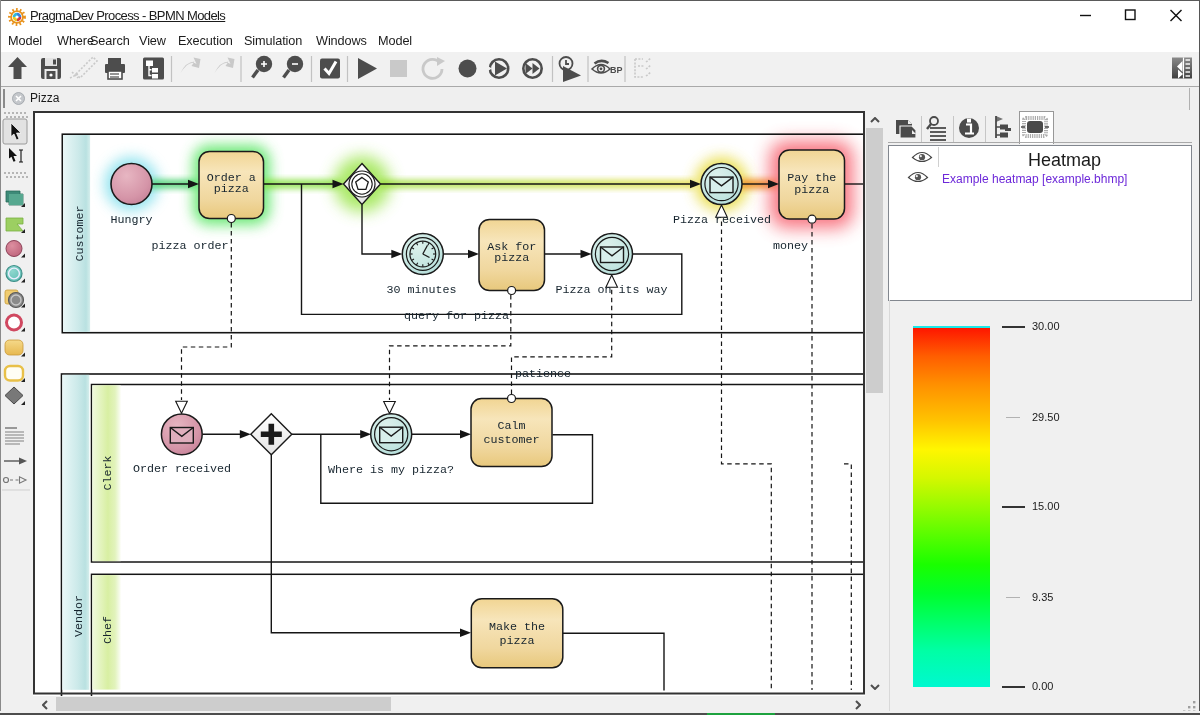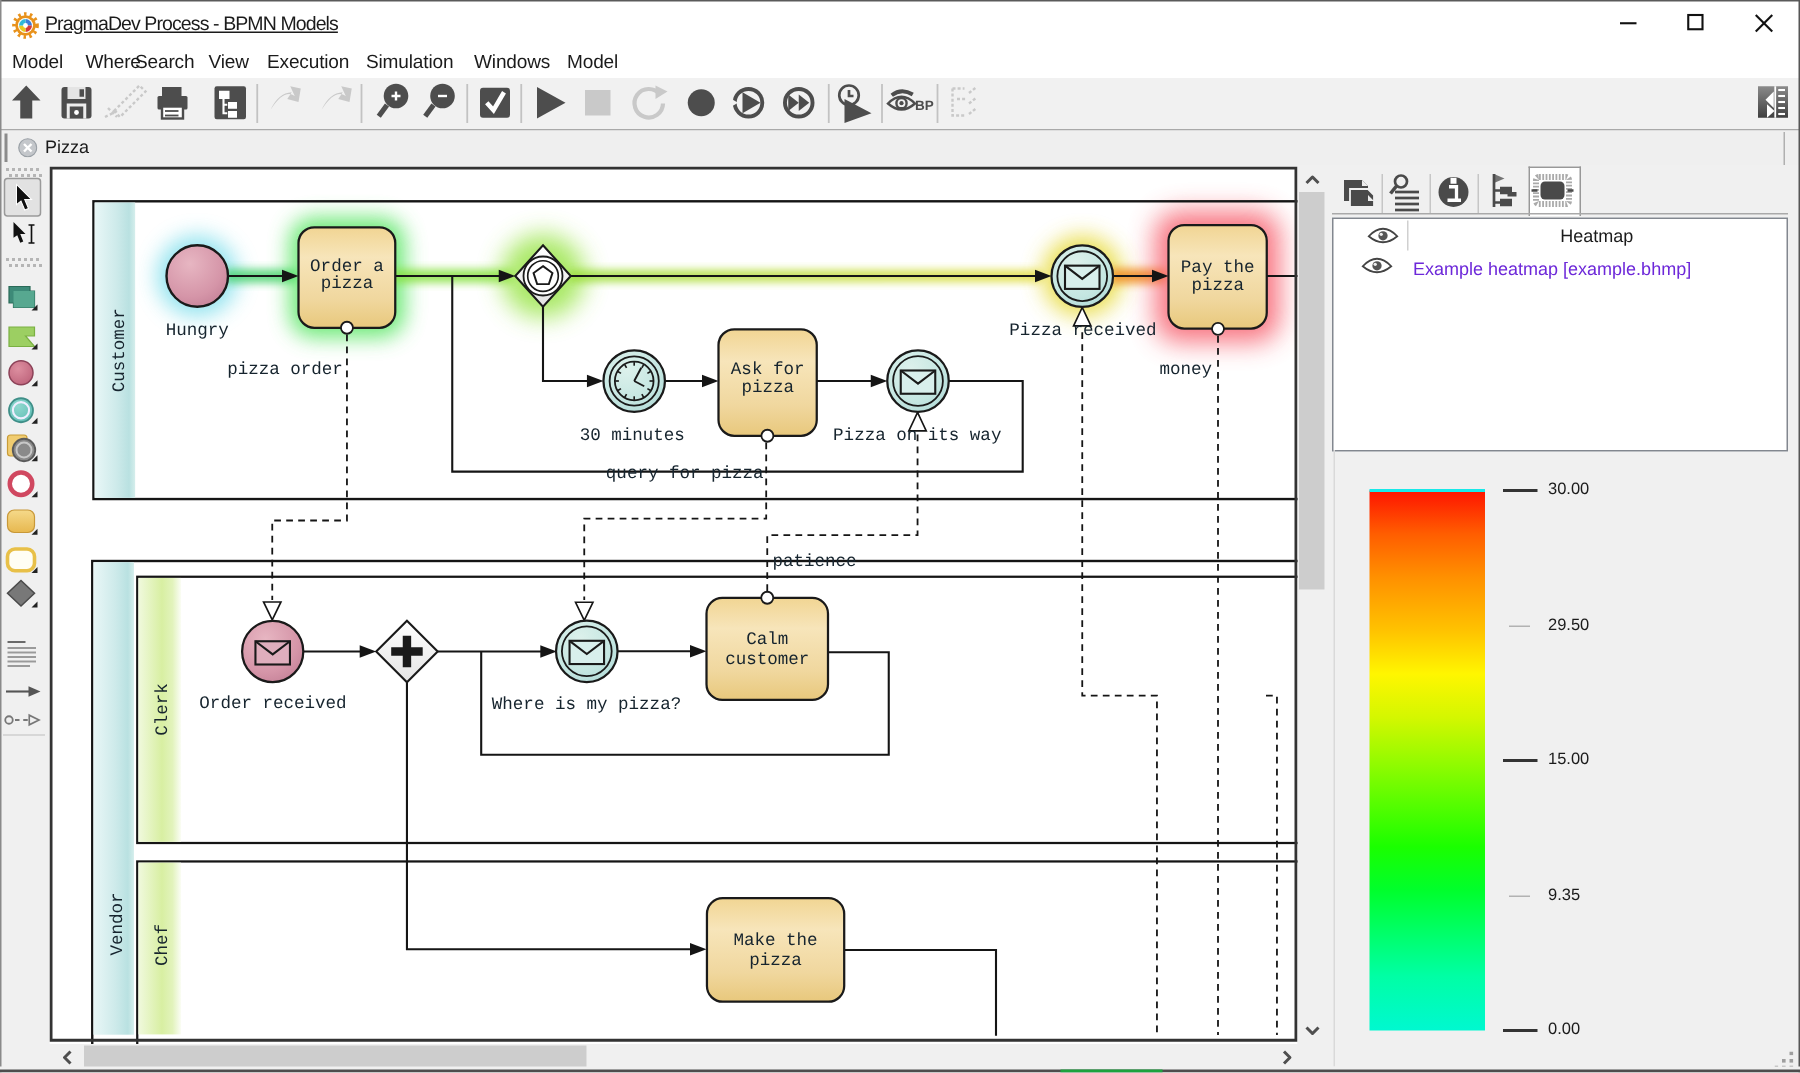--- a/index.html
+++ b/index.html
@@ -12,21 +12,21 @@
 #menubar span{position:absolute;top:4px;font-size:12.7px;letter-spacing:-0.1px;color:#1b1b1b;}
 #toolbar{left:0;top:52px;width:1200px;height:34px;background:#f1f1f1;border-bottom:1px solid #a9a9a9;}
 #tabbar{left:0;top:87px;width:1200px;height:23px;background:#efefef;}
 #tabtxt{left:30px;top:4px;font-size:12px;color:#1b1b1b;}
 #mainbg{left:0;top:110px;width:1200px;height:605px;background:#f0f0f0;}
 
 #rtabline{left:888px;top:142px;width:304px;height:1px;background:#a9a9a9;}
 #seltab{left:1019px;top:111px;width:33px;height:32px;background:#fff;border:1px solid #989898;border-bottom:none;}
 #tree{left:888px;top:145px;width:302px;height:154px;background:#fff;border:1px solid #82878f;}
 #treecol{left:49px;top:1px;width:1px;height:20px;background:#d0d0d0;}
-#hdrtxt{left:49px;top:0;width:253px;text-align:center;font-size:12px;color:#1b1b1b;padding-top:4px;}
+#hdrtxt{left:49px;top:0;width:253px;text-align:center;font-size:18px;color:#1b1b1b;padding-top:4px;}
 #rowtxt{left:53px;top:26px;font-size:12px;color:#6d28d9;}
 
 #legbar{left:913px;top:327px;width:77px;height:360px;
  background:linear-gradient(180deg,#fe1400 0%,#ff5d00 8%,#ff9000 16%,#ffc300 26%,#fff600 34%,#d4f700 42%,#96fb00 50%,#57fd00 58%,#1aff00 66%,#00ff2c 74%,#00ff69 82%,#00ffa5 90%,#00f8d0 100%);}
 #legcyan{left:913px;top:325.5px;width:77px;height:2px;background:#19e8e8;}
 .tick{position:absolute;height:2px;background:#333;}
 .tick2{position:absolute;height:1px;background:#b2b2b2;}
 .tlabel{position:absolute;font-size:11px;color:#1b1b1b;}
 
 #vsb{left:866px;top:113px;width:17px;height:580px;background:#f0f0f0;}

